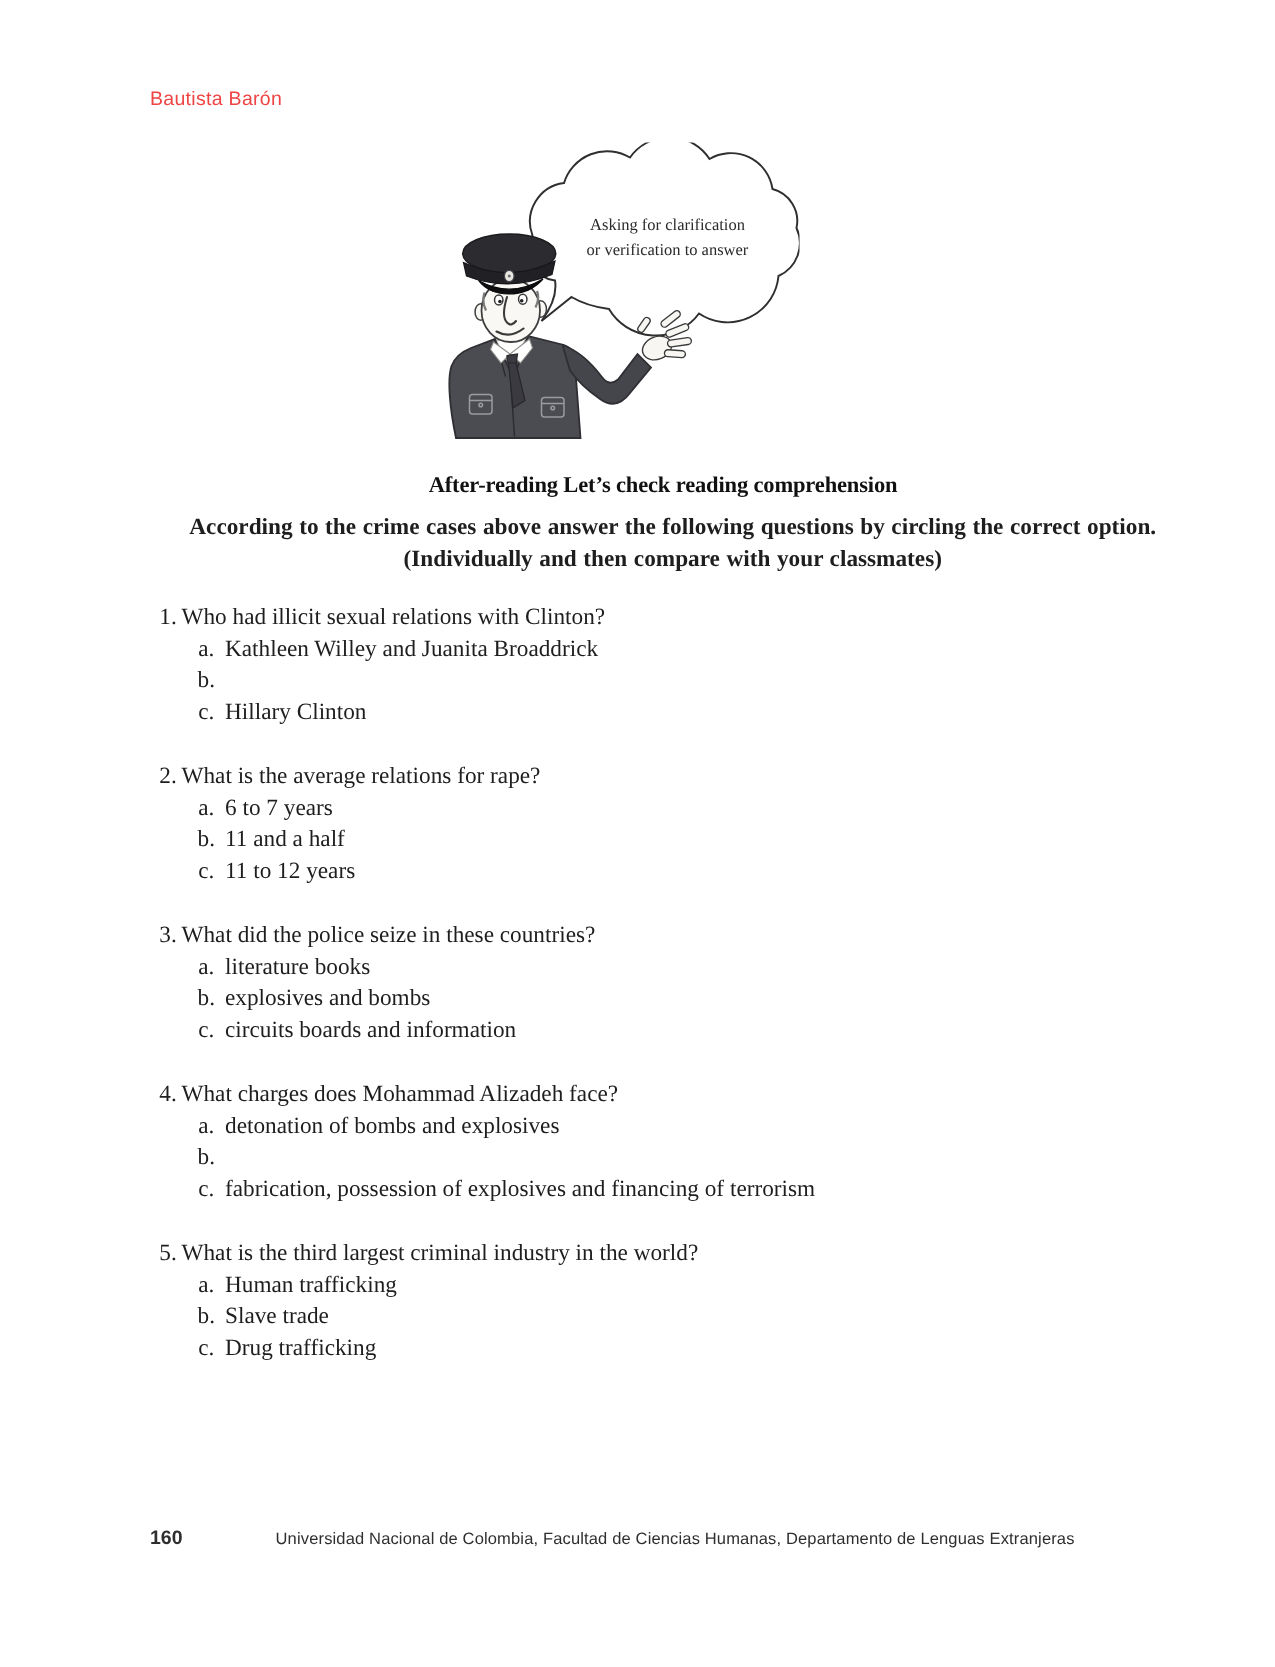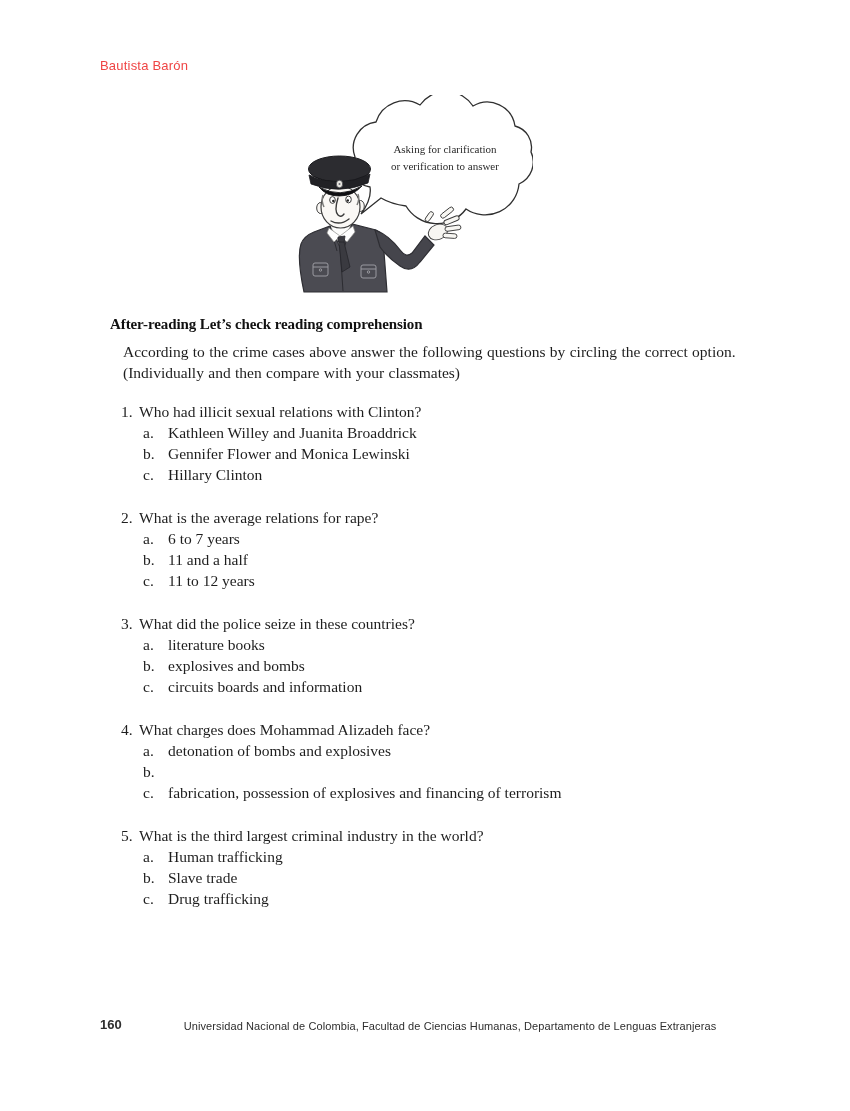--- a/index.html
+++ b/index.html
@@ -23,34 +23,35 @@
   }
   .illustration {
     position: absolute;
     left: 283px;
     top: 95px;
     width: 250px;
     height: 205px;
   }
   .content {
     position: absolute;
-    left: 110px;
+    left: 92px;
     top: 314px;
     width: 700px;
     font-size: 15.5px;
     line-height: 21px;
+    text-align: center;
   }
   .heading {
     font-weight: bold;
     font-size: 15px;
     letter-spacing: -0.1px;
     margin-bottom: 6px;
     color: #111;
   }
-  .instr { margin: 0 0 0 13px; white-space: nowrap; word-spacing: 0.5px; }
+  .instr { margin: 0 0 0 13px; white-space: nowrap; word-spacing: 0.5px; font-weight: bold; }
   .questions { margin-top: 18px; }
   .question { margin-bottom: 22px; }
   .q-line { display: flex; }
   .q-num { flex: none; width: 18px; margin-left: 11px; }
   .option { display: flex; }
   .opt-letter { flex: none; margin-left: 33px; width: 25px; }
   .footer {
     position: absolute;
     left: 100px;
     top: 1017px;
@@ -153,21 +154,20 @@
         <div class="q-line">
           <span class="q-num">1.</span>
           <span class="q-text">Who had illicit sexual relations with Clinton?</span>
         </div>
         <div class="option">
           <span class="opt-letter">a.</span>
           <span class="opt-text">Kathleen Willey and Juanita Broaddrick</span>
         </div>
         <div class="option">
           <span class="opt-letter">b.</span>
-          <span class="opt-text">Gennifer Flower and Monica Lewinski</span>
         </div>
         <div class="option">
           <span class="opt-letter">c.</span>
           <span class="opt-text">Hillary Clinton</span>
         </div>
       </div>
 
       <div class="question">
         <div class="q-line">
           <span class="q-num">2.</span>

